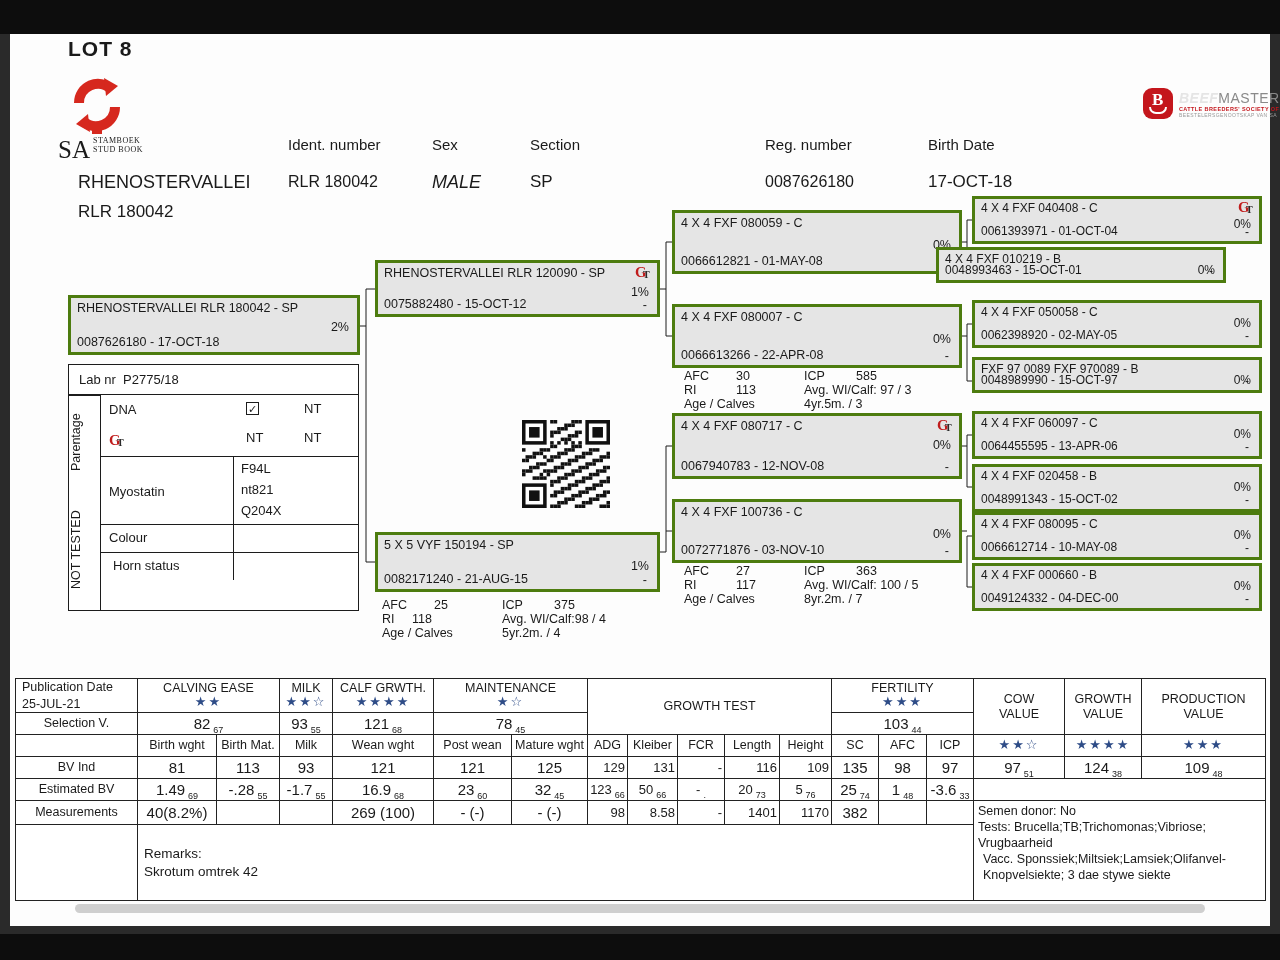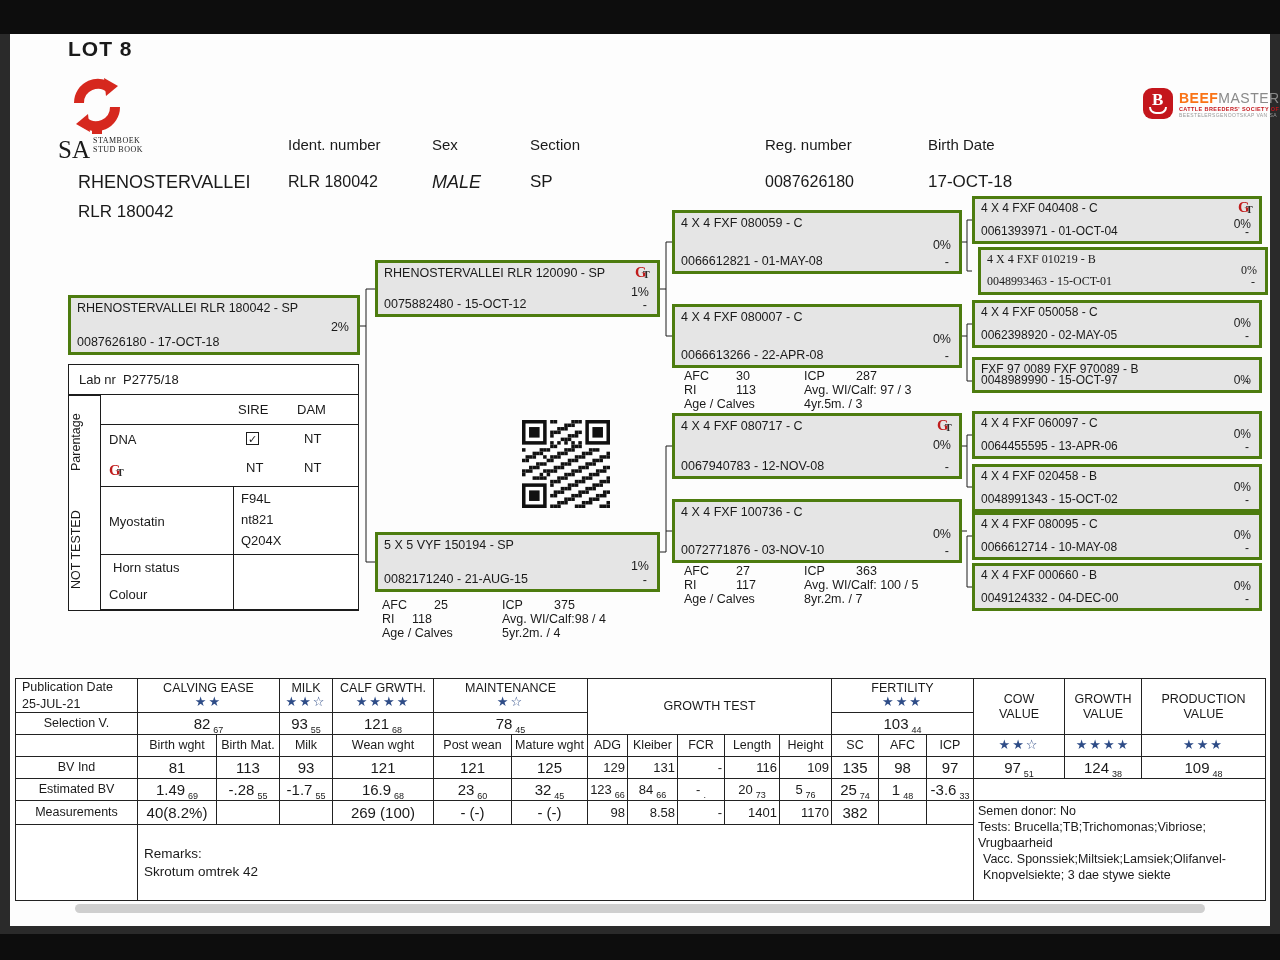--- a/index.html
+++ b/index.html
@@ -21,21 +21,21 @@
   .sa-word { font-family:"Liberation Serif", serif; }
   .sa-word .big { font-size:25px; }
   .sa-word .small-stack { display:inline-block; vertical-align:6px; margin-left:3px; font-size:8px; line-height:1.1; letter-spacing:0.5px; }
 
   
   .bm { display:flex; align-items:center; gap:6px; }
   .bm-badge { width:30px; height:31px; background:#c4161c; border-radius:9px; position:relative; color:#fff; }
   .bm-badge .b { position:absolute; left:9px; top:2px; font-size:17px; font-weight:bold; font-family:"Liberation Serif", serif; }
   .bm-badge .smile { position:absolute; left:6px; top:19px; width:18px; height:7px; border:2px solid #fff; border-top:none; border-radius:0 0 9px 9px; }
   .bm-text .l1 { font-size:14px; letter-spacing:0.5px; }
-  .bm-text .l1 .bold { font-weight:bold; color:#f97316; }
+  .bm-text .l1 .bold { font-weight:bold; color:#e5e5e5;font-style:italic; }
   .bm-text .l1 .light { color:#8a8a8a; }
   .bm-text .l2 { font-size:5.5px; color:#c4161c; font-weight:bold; letter-spacing:0.4px; }
   .bm-text .l3 { font-size:5px; color:#999; letter-spacing:0.4px; }
 
   
   .pbox { position:absolute; border:3px solid #4d7c0f; background:#e5e5e5; font-size:12.5px; }
   .pbox .title { position:absolute; top:3px; left:6px; white-space:nowrap; }
   .pbox .reg { position:absolute; bottom:3px; left:6px; white-space:nowrap; }
   .pbox .pct { position:absolute; right:8px; white-space:nowrap; }
   .pbox .dash { position:absolute; right:10px; bottom:2px; }
@@ -400,21 +400,21 @@
     <span class="reg">0066613266 - 22-APR-08</span>
     <span class="dash">-</span>
   </div>
   <div class="stats" style="left:684px; top:369px;">
     <div class="lcol">
       <div><span class="lbl w">AFC</span><span>30</span></div>
       <div><span class="lbl w">RI</span><span>113</span></div>
       <div><span>Age / Calves</span></div>
     </div>
     <div class="rcol">
-      <div><span class="lbl w">ICP</span><span>287</span></div>
+      <div><span class="lbl w">ICP</span><span>585</span></div>
       <div><span>Avg. WI/Calf: 97 / 3</span></div>
       <div><span>4yr.5m. / 3</span></div>
     </div>
   </div>
   <div class="pbox" style="left:672px; top:413px; width:290px; height:66px;">
     <span class="title">4 X 4 FXF 080717 - C</span>
     <span class="gt-icon" style="position:absolute; right:5px; top:2px;">
         <span class="g">G</span>
         <span class="t">T</span>
       </span>
@@ -444,21 +444,21 @@
   <div class="pbox g3" style="left:972px; top:196px; width:290px; height:48px;">
     <span class="title">4 X 4 FXF 040408 - C</span>
     <span class="gt-icon" style="position:absolute; right:4px; top:1px;">
         <span class="g">G</span>
         <span class="t">T</span>
       </span>
     <span class="pct" style="top:18px;">0%</span>
     <span class="reg">0061393971 - 01-OCT-04</span>
     <span class="dash">-</span>
   </div>
-  <div class="pbox g3" style="left:978px; top:247px; width:290px; height:48px;font-family:Liberation Serif, serif;">
+  <div class="pbox g3" style="left:936px; top:247px; width:290px; height:36px;">
     <span class="title">4 X 4 FXF 010219 - B</span>
     <span class="pct" style="top:13px;">0%</span>
     <span class="reg">0048993463 - 15-OCT-01</span>
     <span class="dash">-</span>
   </div>
   <div class="pbox g3" style="left:972px; top:300px; width:290px; height:48px;">
     <span class="title">4 X 4 FXF 050058 - C</span>
     <span class="pct" style="top:13px;">0%</span>
     <span class="reg">0062398920 - 02-MAY-05</span>
     <span class="dash">-</span>
@@ -495,51 +495,47 @@
   </div>
 
   <div class="ptable">
     <div class="labrow">Lab nr  P2775/18</div>
     <div class="body">
       <div class="vstrip">
         <div class="vcell c1">Parentage</div>
         <div class="vcell c2">NOT TESTED</div>
       </div>
       <div class="content">
-        <div class="prow hdr">
-          <span class="abs" style="left:137px; top:7px;">SIRE</span>
-          <span class="abs" style="left:196px; top:7px;">DAM</span>
-        </div>
         <div class="prow dna">
           <span class="rl" style="top:7px;">DNA</span>
           <span class="chk abs" style="left:145px; top:7px;">✓</span>
           <span class="abs" style="left:203px; top:6px;">NT</span>
         </div>
         <div class="prow gtr">
           <span class="gt-icon rl" style="top:8px;">
               <span class="g">G</span>
               <span class="t">T</span>
             </span>
           <span class="abs" style="left:145px; top:5px;">NT</span>
           <span class="abs" style="left:203px; top:5px;">NT</span>
         </div>
         <div class="prow myo">
           <span class="vline"></span>
           <span class="rl" style="top:27px;">Myostatin</span>
           <span class="abs" style="left:140px; top:4px;">F94L</span>
           <span class="abs" style="left:140px; top:25px;">nt821</span>
           <span class="abs" style="left:140px; top:46px;">Q204X</span>
         </div>
+        <div class="prow col">
+          <span class="vline"></span>
+          <span class="rl" style="top:5px;">Colour</span>
+        </div>
         <div class="prow horn">
           <span class="vline"></span>
           <span class="rl" style="left:12px; top:5px;">Horn status</span>
-        </div>
-        <div class="prow col">
-          <span class="vline"></span>
-          <span class="rl" style="top:5px;">Colour</span>
         </div>
       </div>
     </div>
   </div>
 
   <table id="bt">
     <colgroup>
       <col style="width:122px">
         <col style="width:79px">
         <col style="width:63px">
@@ -649,21 +645,21 @@
     </tr>
     <tr style="height:22px;">
       <td class="hdr">Estimated BV</td>
       <td><span class="num">1.49</span><span class="sub">69</span></td>
       <td><span class="num">-.28</span><span class="sub">55</span></td>
       <td><span class="num">-1.7</span><span class="sub">55</span></td>
       <td><span class="num">16.9</span><span class="sub">68</span></td>
       <td><span class="num">23</span><span class="sub">60</span></td>
       <td><span class="num">32</span><span class="sub">45</span></td>
       <td><span class="num sm">123</span><span class="sub">66</span></td>
-      <td><span class="num sm">84</span><span class="sub">66</span></td>
+      <td><span class="num sm">50</span><span class="sub">66</span></td>
       <td><span class="num sm">-</span><span class="sub">.</span></td>
       <td><span class="num sm">20</span><span class="sub">73</span></td>
       <td><span class="num sm">5</span><span class="sub">76</span></td>
       <td><span class="num">25</span><span class="sub">74</span></td>
       <td><span class="num">1</span><span class="sub">48</span></td>
       <td><span class="num">-3.6</span><span class="sub">33</span></td>
       <td colspan="3"></td>
     </tr>
     <tr style="height:24px;">
       <td class="hdr">Measurements</td>

